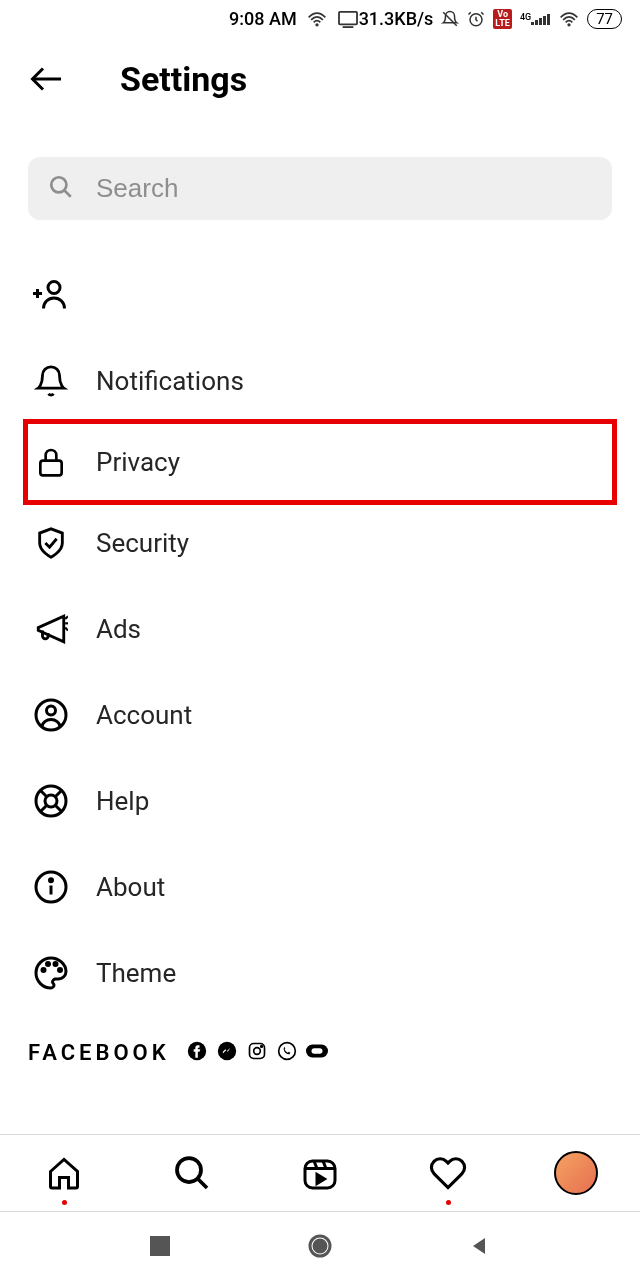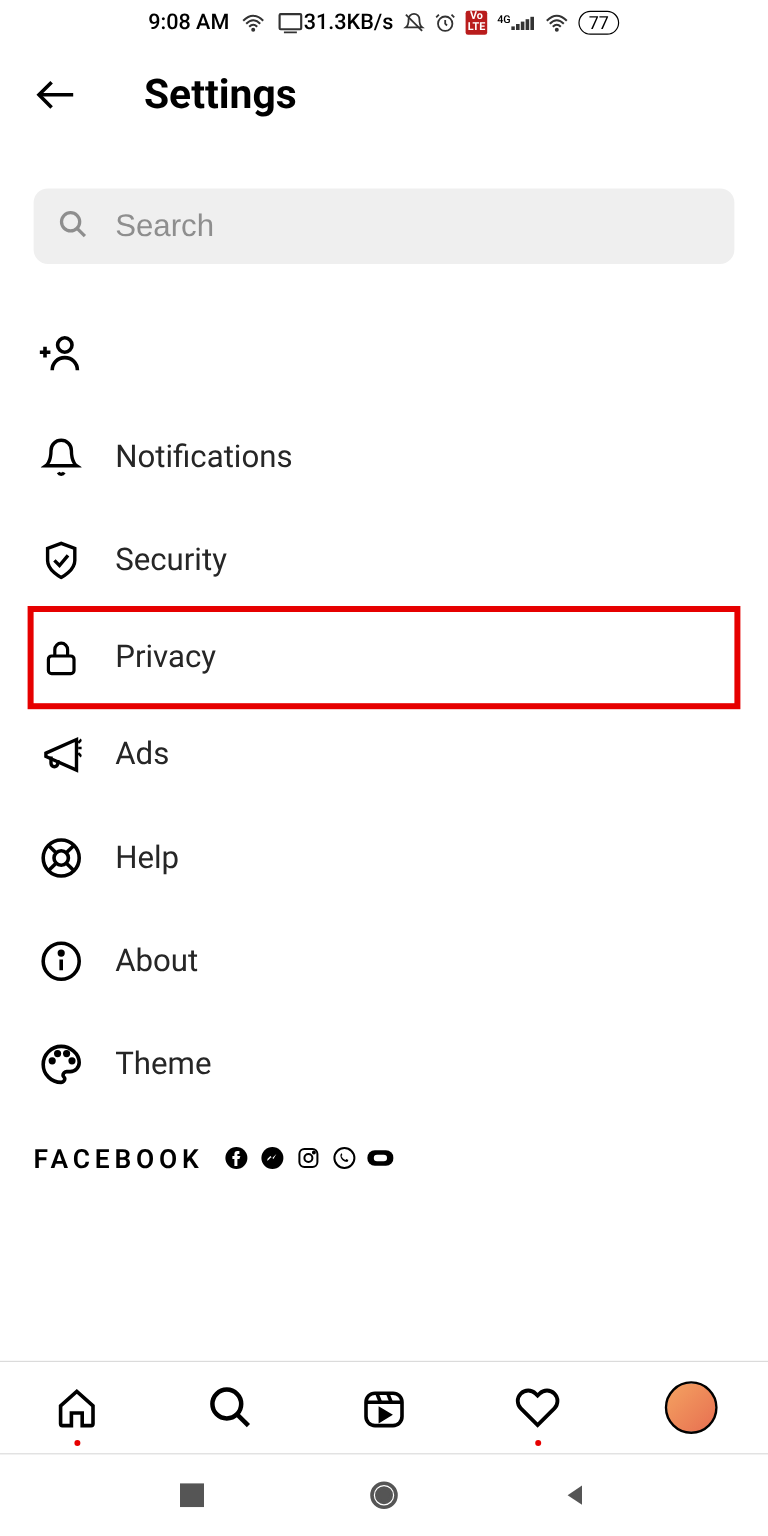--- a/index.html
+++ b/index.html
@@ -11,21 +11,21 @@
       width: 640px;
       height: 1280px;
       font-family: -apple-system, BlinkMacSystemFont, 'Segoe UI', Roboto, sans-serif;
       background: #fff;
       color: #000;
       position: relative;
       overflow: hidden;
     }
     .status-bar {
       display: flex;
-      justify-content: center;
+      justify-content: flex-end;
       align-items: center;
       padding: 8px 18px 4px;
       font-size: 18px;
       font-weight: 500;
     }
     .status-left {
       display: flex;
       align-items: center;
       gap: 10px;
     }
@@ -291,53 +291,63 @@
   <div class="menu-item">
     <span class="menu-icon">
       <svg width="34" height="34" viewBox="0 0 24 24" fill="none" stroke="#000" stroke-width="2">
           <path d="M18 8a6 6 0 0 0-12 0c0 7-3 9-3 9h18s-3-2-3-9"></path>
           <path d="M13.73 21a2 2 0 0 1-3.46 0"></path>
         </svg>
     </span>
     <span class="menu-label">Notifications</span>
   </div>
 
+  <div class="menu-item highlighted">
+    <span class="menu-icon">
+      <svg width="32" height="32" viewBox="0 0 24 24" fill="none" stroke="#000" stroke-width="2">
+          <rect x="4" y="11" width="16" height="11" rx="2"></rect>
+          <path d="M8 11V7a4 4 0 0 1 8 0v4"></path>
+        </svg>
+    </span>
+    <span class="menu-label">Privacy</span>
+  </div>
+
   <div class="menu-item">
     <span class="menu-icon">
       <svg width="34" height="34" viewBox="0 0 24 24" fill="none" stroke="#000" stroke-width="2">
           <path d="M12 22s8-4 8-10V5l-8-3-8 3v7c0 6 8 10 8 10z"></path>
           <polyline points="8 12 11 15 16 9"></polyline>
         </svg>
     </span>
     <span class="menu-label">Security</span>
-  </div>
-
-  <div class="menu-item highlighted">
-    <span class="menu-icon">
-      <svg width="32" height="32" viewBox="0 0 24 24" fill="none" stroke="#000" stroke-width="2">
-          <rect x="4" y="11" width="16" height="11" rx="2"></rect>
-          <path d="M8 11V7a4 4 0 0 1 8 0v4"></path>
-        </svg>
-    </span>
-    <span class="menu-label">Privacy</span>
   </div>
 
   <div class="menu-item">
     <span class="menu-icon">
       <svg width="34" height="34" viewBox="0 0 24 24" fill="none" stroke="#000" stroke-width="2">
           <path d="M3 11l18-8v18L3 13v-2z"></path>
           <path d="M6 13v4a2 2 0 0 0 4 0v-2"></path>
           <line x1="22" y1="5" x2="24" y2="3" stroke-width="1.5"></line>
           <line x1="22" y1="8" x2="25" y2="8" stroke-width="1.5"></line>
           <line x1="22" y1="11" x2="24" y2="13" stroke-width="1.5"></line>
         </svg>
     </span>
     <span class="menu-label">Ads</span>
   </div>
 
+  <div class="menu-item">
+    <span class="menu-icon">
+      <svg width="36" height="36" viewBox="0 0 24 24" fill="none" stroke="#000" stroke-width="2">
+          <circle cx="12" cy="12" r="10"></circle>
+          <circle cx="12" cy="9" r="3"></circle>
+          <path d="M6 20c0-3 3-5 6-5s6 2 6 5"></path>
+        </svg>
+    </span>
+    <span class="menu-label">Account</span>
+  </div>
 
   <div class="menu-item">
     <span class="menu-icon">
       <svg width="36" height="36" viewBox="0 0 24 24" fill="none" stroke="#000" stroke-width="2">
           <circle cx="12" cy="12" r="10"></circle>
           <circle cx="12" cy="12" r="4"></circle>
           <line x1="5" y1="5" x2="9" y2="9"></line>
           <line x1="15" y1="15" x2="19" y2="19"></line>
           <line x1="5" y1="19" x2="9" y2="15"></line>
           <line x1="15" y1="9" x2="19" y2="5"></line>

